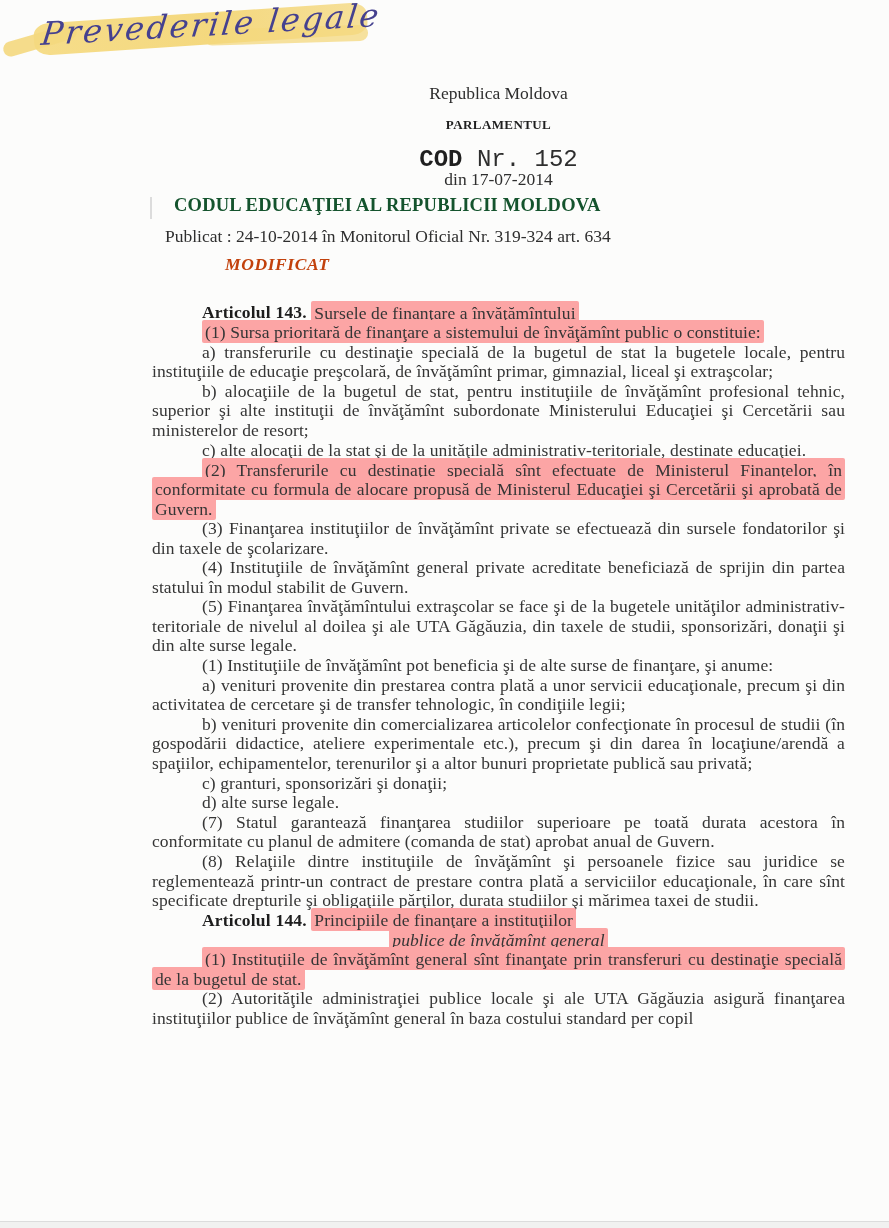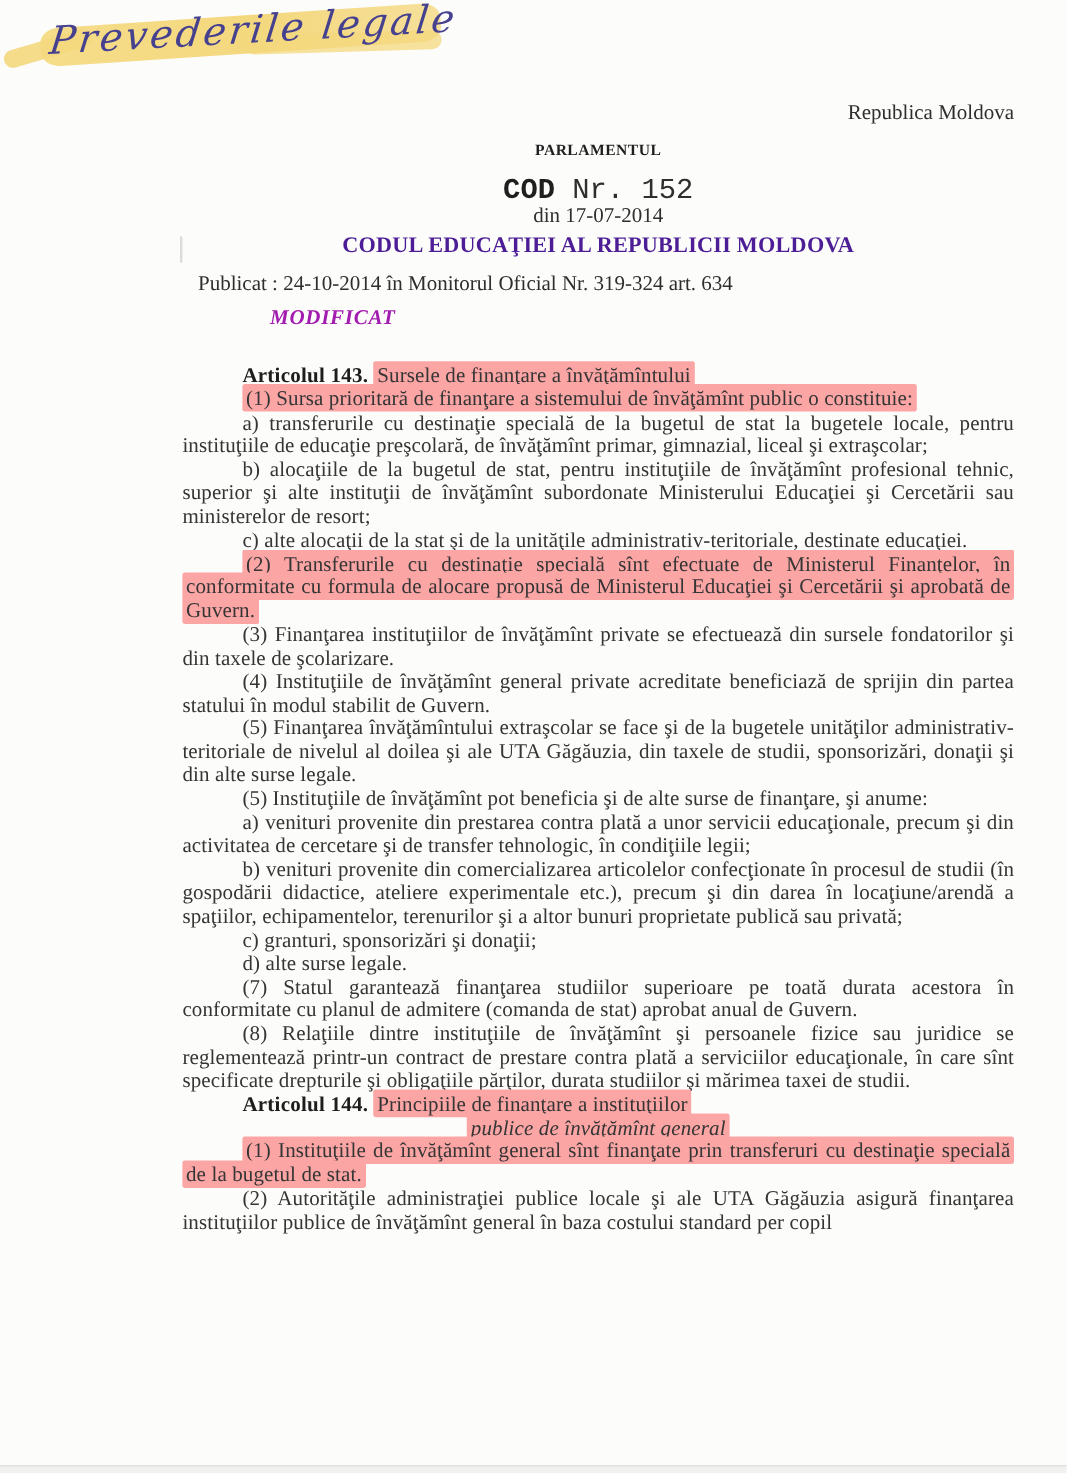--- a/index.html
+++ b/index.html
@@ -2,28 +2,28 @@
 <html><head>
 <meta charset="utf-8">
 <style>
   html,body{margin:0;padding:0;background:#ffffff;}
   .page{
     position:relative;width:889px;height:1228px;background:#fcfcfb;overflow:hidden;
     font-family:"Liberation Serif","DejaVu Serif",serif;color:#333333;
   }
   .content{position:absolute;left:152px;top:0;width:693px;padding-top:84px;}
   p{margin:0;}
-  .country{text-align:right;font-size:17.5px;line-height:19.6px;color:#2e2e2e;}
+  .country{text-align:center;font-size:17.5px;line-height:19.6px;color:#2e2e2e;}
   .parliament{margin-top:11px;text-align:center;font-weight:bold;font-size:13px;line-height:20px;letter-spacing:.4px;color:#1f1f1f;}
   .codline{margin-top:15px;text-align:center;font-size:24px;line-height:20px;color:#2e2e2e;font-family:Liberation Mono, monospace;}
   .codline b{color:#1f1f1f;}
   .dateline{text-align:center;font-size:17.5px;line-height:19.6px;color:#2e2e2e;}
-  .doctitle{margin-top:6px;text-align:center;font-weight:bold;font-size:18.5px;line-height:20px;letter-spacing:.2px;color:#4c1d95;}
+  .doctitle{margin-top:6px;text-align:left;font-weight:bold;font-size:18.5px;line-height:20px;letter-spacing:.2px;color:#14532d;padding-left:22px;}
   .published{margin-top:12px;margin-left:13px;font-size:17.5px;line-height:19.6px;color:#2e2e2e;}
-  .modificat{margin-top:8px;margin-left:73px;font-size:17.5px;line-height:19.6px;font-style:italic;font-weight:bold;letter-spacing:.6px;color:#a21caf;}
+  .modificat{margin-top:8px;margin-left:73px;font-size:17.5px;line-height:19.6px;font-style:italic;font-weight:bold;letter-spacing:.6px;color:#c2410c;}
   .bodytext{margin-top:29px;font-size:17.5px;line-height:19.6px;text-align:justify;letter-spacing:.1px;color:#353535;}
   .b144{margin-top:0;}
   .para{text-indent:50px;}
   .head .artnum{font-weight:bold;color:#1d1d1d;letter-spacing:.2px;}
   .centerline{text-indent:0;text-align:center;font-style:italic;}
   .hl{
     background:#fca5a5;
     box-decoration-break:clone;-webkit-box-decoration-break:clone;
     padding:1.5px 3px;border-radius:2px;
   }
@@ -68,21 +68,21 @@
     <div class="bodytext">
       <p class="para head"><b class="artnum">Articolul 143.</b> <span class="hl">Sursele de finanţare a învăţămîntului</span></p>
       <p class="para"><span class="hl">(1) Sursa prioritară de finanţare a sistemului de învăţămînt public o constituie:</span></p>
       <p class="para">a) transferurile cu destinaţie specială de la bugetul de stat la bugetele locale, pentru instituţiile de educaţie preşcolară, de învăţămînt primar, gimnazial, liceal şi extraşcolar;</p>
       <p class="para">b) alocaţiile de la bugetul de stat, pentru instituţiile de învăţămînt profesional tehnic, superior şi alte instituţii de învăţămînt subordonate Ministerului Educaţiei şi Cercetării sau ministerelor de resort;</p>
       <p class="para">c) alte alocaţii de la stat şi de la unităţile administrativ-teritoriale, destinate educaţiei.</p>
       <p class="para"><span class="hl">(2) Transferurile cu destinaţie specială sînt efectuate de Ministerul Finanţelor, în conformitate cu formula de alocare propusă de Ministerul Educaţiei şi Cercetării şi aprobată de Guvern.</span></p>
       <p class="para">(3) Finanţarea instituţiilor de învăţămînt private se efectuează din sursele fondatorilor şi din taxele de şcolarizare.</p>
       <p class="para">(4) Instituţiile de învăţămînt general private acreditate beneficiază de sprijin din partea statului în modul stabilit de Guvern.</p>
       <p class="para">(5) Finanţarea învăţămîntului extraşcolar se face şi de la bugetele unităţilor administrativ-teritoriale de nivelul al doilea şi ale UTA Găgăuzia, din taxele de studii, sponsorizări, donaţii şi din alte surse legale.</p>
-      <p class="para">(5) Instituţiile de învăţămînt pot beneficia şi de alte surse de finanţare, şi anume:</p>
+      <p class="para">(1) Instituţiile de învăţămînt pot beneficia şi de alte surse de finanţare, şi anume:</p>
       <p class="para">a) venituri provenite din prestarea contra plată a unor servicii educaţionale, precum şi din activitatea de cercetare şi de transfer tehnologic, în condiţiile legii;</p>
       <p class="para">b) venituri provenite din comercializarea articolelor confecţionate în procesul de studii (în gospodării didactice, ateliere experimentale etc.), precum şi din darea în locaţiune/arendă a spaţiilor, echipamentelor, terenurilor şi a altor bunuri proprietate publică sau privată;</p>
       <p class="para">c) granturi, sponsorizări şi donaţii;</p>
       <p class="para">d) alte surse legale.</p>
       <p class="para">(7) Statul garantează finanţarea studiilor superioare pe toată durata acestora în conformitate cu planul de admitere (comanda de stat) aprobat anual de Guvern.</p>
       <p class="para">(8) Relaţiile dintre instituţiile de învăţămînt şi persoanele fizice sau juridice se reglementează printr-un contract de prestare contra plată a serviciilor educaţionale, în care sînt specificate drepturile şi obligaţiile părţilor, durata studiilor şi mărimea taxei de studii.</p>
     </div>
 
     <div class="bodytext b144">
       <p class="para head"><b class="artnum">Articolul 144.</b> <span class="hl">Principiile de finanţare a instituţiilor</span></p>

